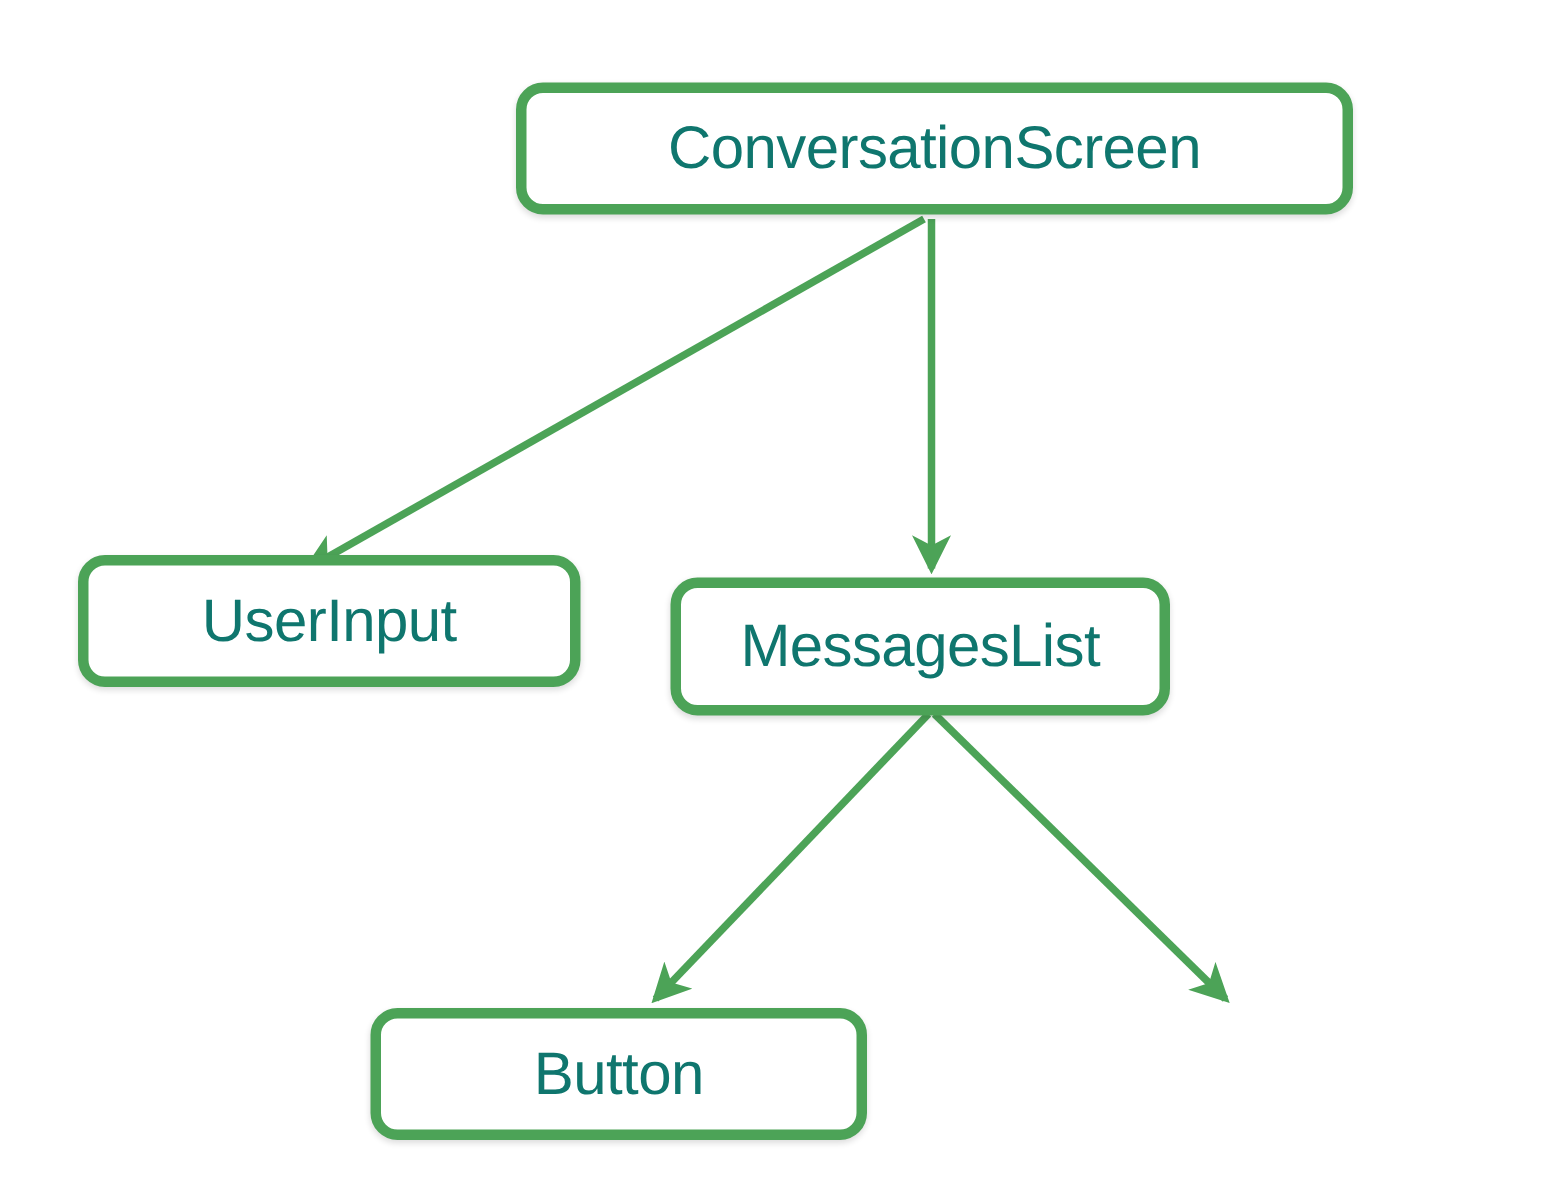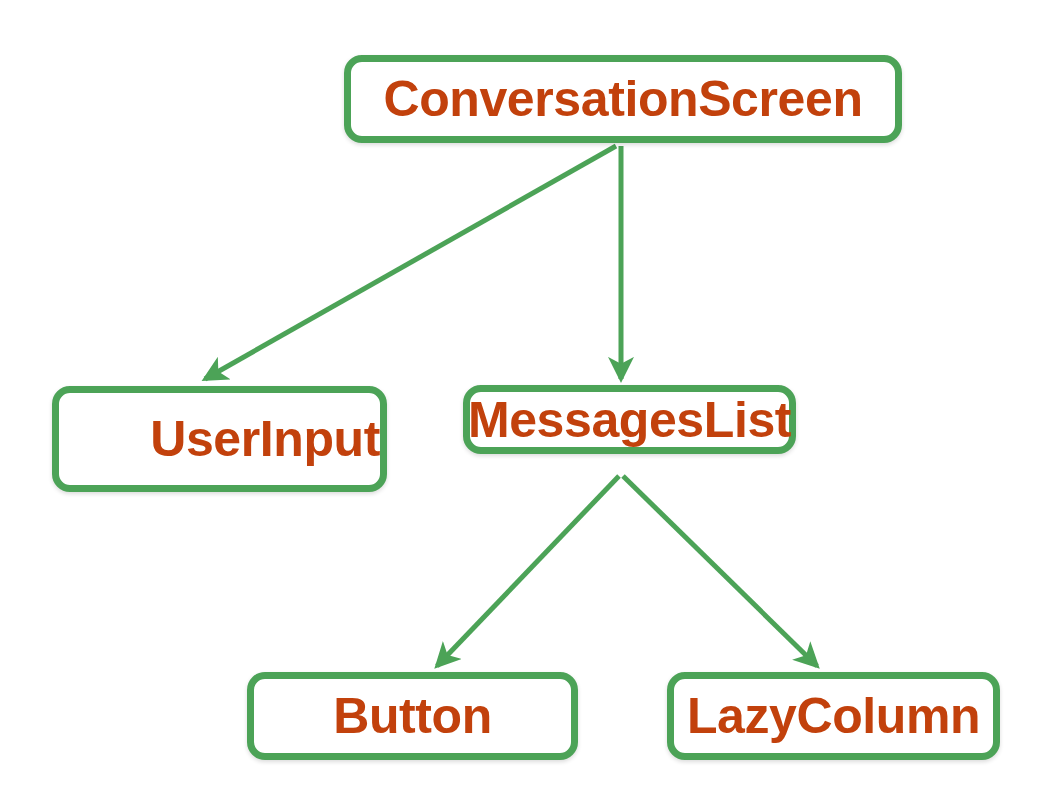--- a/index.html
+++ b/index.html
@@ -29,30 +29,30 @@
     background: #ffffff;
     border: 7px solid #4CA357;
     border-radius: 18px;
     display: flex;
     align-items: center;
     justify-content: center;
     box-shadow: 0 2px 4px rgba(0,0,0,0.14);
   }
   .node-label {
     font-family: "Liberation Sans", sans-serif;
-    font-size: 50px;
-    font-weight: 700;
-    color: #c2410c;
+    font-size: 40px;
+    font-weight: 400;
+    color: #0f766e;
     letter-spacing: -0.4px;
     line-height: 1;
     white-space: nowrap;
   }
   #node-conversationscreen { left: 344px; top: 55px; width: 558px; height: 88px; }
-  #node-userinput         { left: 52px;  top: 386px; width: 335px; height: 106px; justify-content: flex-end; }
-  #node-messageslist      { left: 447px; top: 385px; width: 333px; height: 69px; margin-left: 16px; }
+  #node-userinput         { left: 52px;  top: 370px; width: 335px; height: 88px; }
+  #node-messageslist      { left: 447px; top: 385px; width: 333px; height: 92px; }
   #node-button            { left: 247px; top: 672px; width: 331px; height: 88px; justify-content: center; }
   #node-lazycolumn        { left: 667px; top: 672px; width: 333px; height: 88px; }
 </style>
 </head>
 <body>
 
 <div id="canvas">
 
   <svg id="edge-layer" viewBox="0 0 1040 802" width="1040" height="802" xmlns="http://www.w3.org/2000/svg">
     <defs>
@@ -79,17 +79,14 @@
   </div>
 
   <div class="node" id="node-messageslist">
     <span class="node-label">MessagesList</span>
   </div>
 
   <div class="node" id="node-button">
     <span class="node-label">Button</span>
   </div>
 
-  <div class="node" id="node-lazycolumn">
-    <span class="node-label">LazyColumn</span>
-  </div>
 
 </div>
 
 </body></html>

